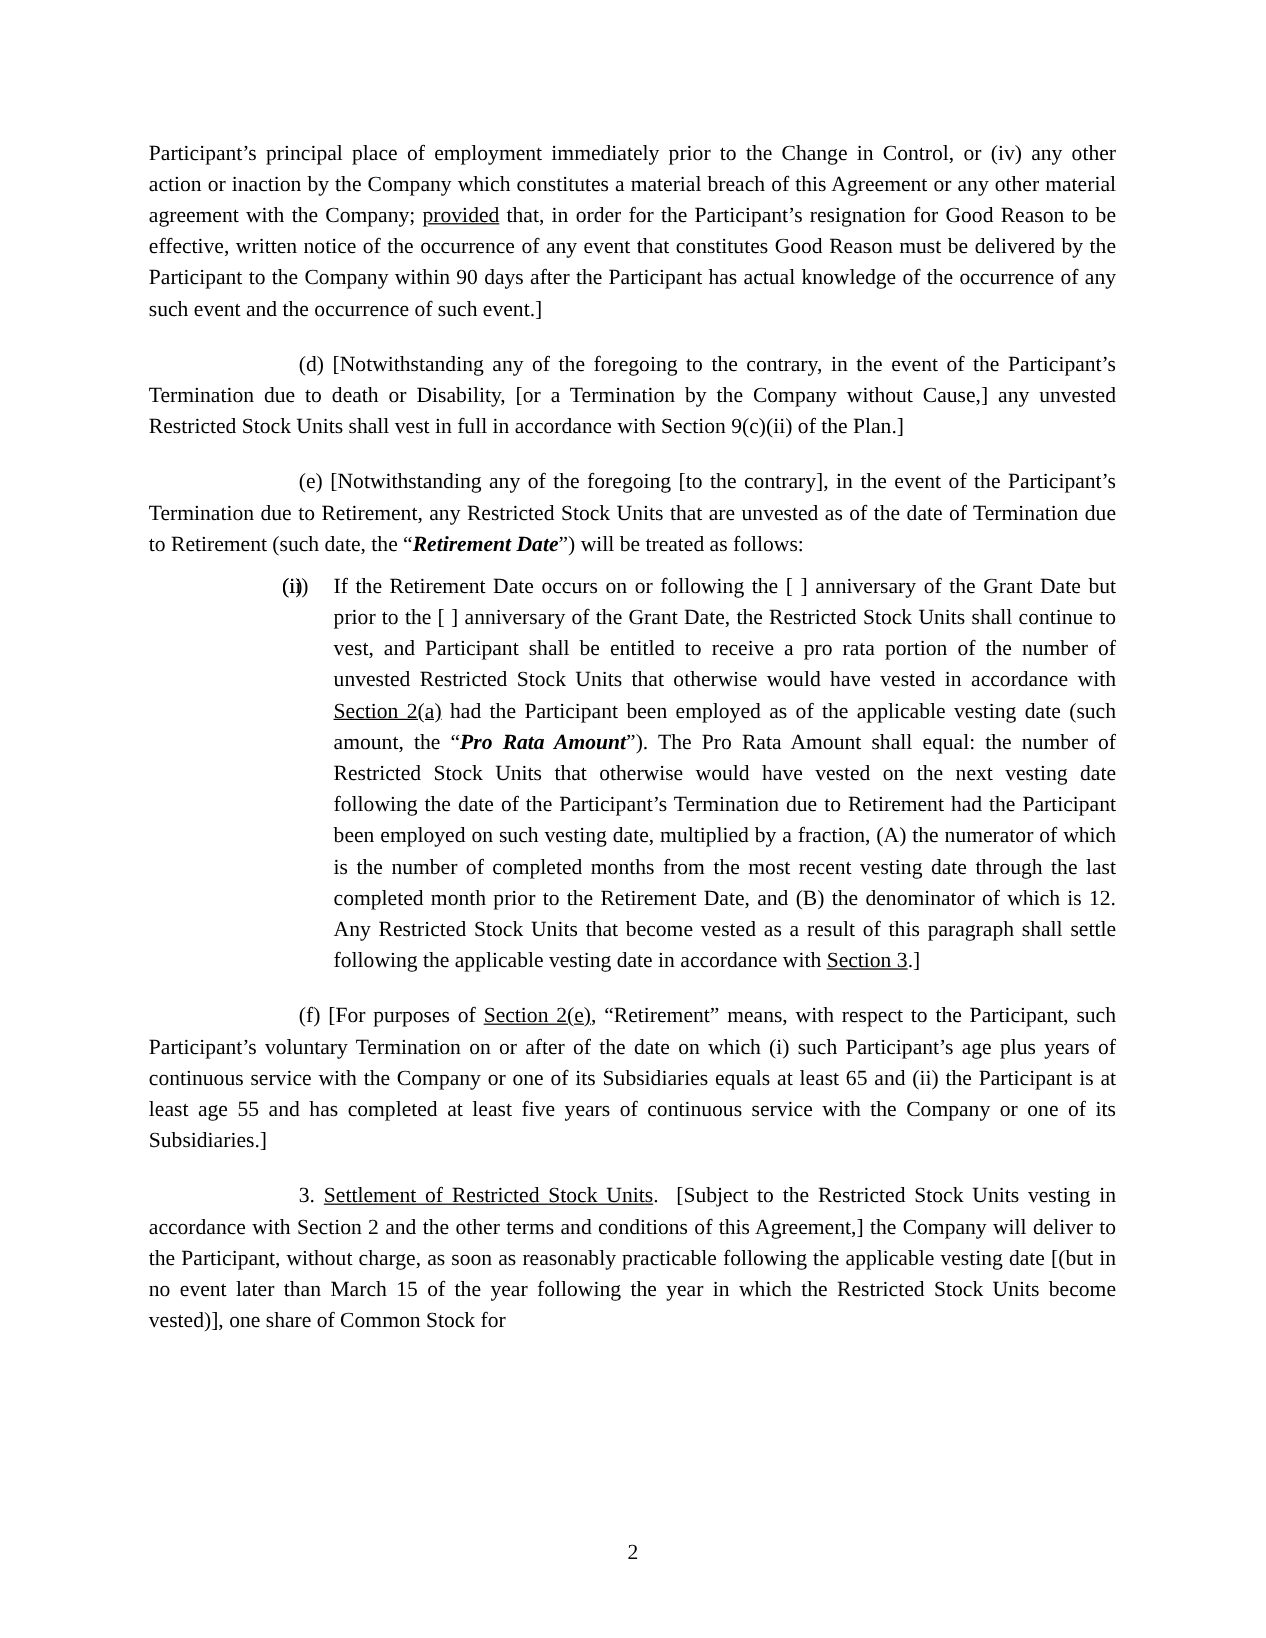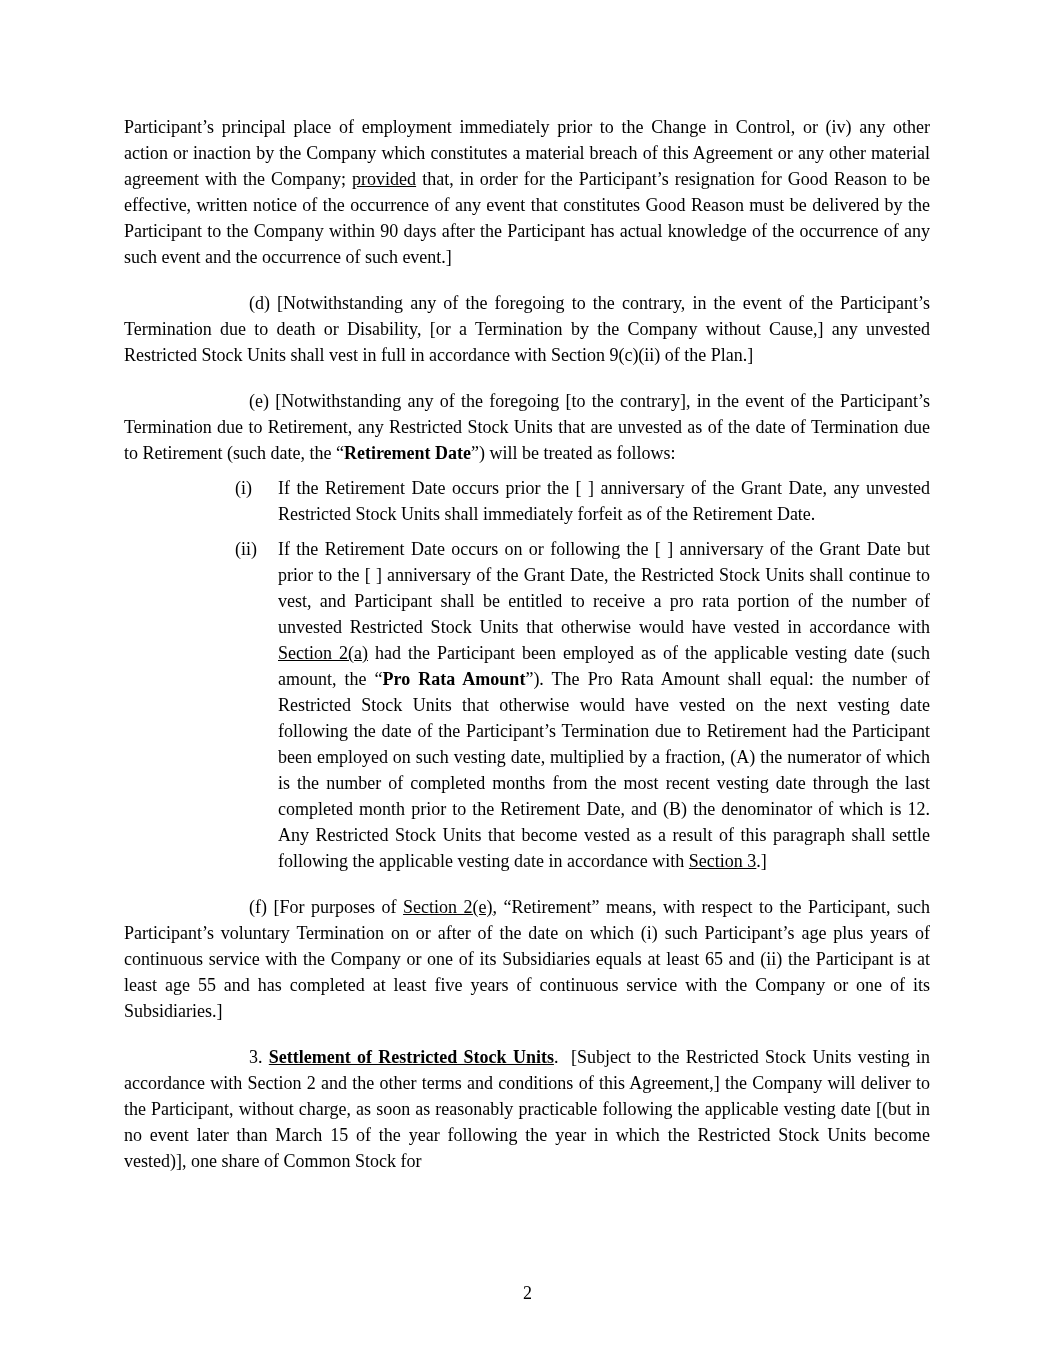--- a/index.html
+++ b/index.html
@@ -33,39 +33,39 @@
     font-size: 18px;
     line-height: 26px;
     text-align: justify;
     text-justify: inter-word;
     margin: 0 0 9px 154px;
   }
   .list-marker { position: absolute; left: -43px; top: 0; }
   .seg-n { }
   .seg-u { text-decoration: underline; }
   .seg-i { }
-  .seg-bi { font-weight: 700; }
-  .seg-bu { font-weight: 700; text-decoration: underline; }
+  .seg-bi { font-weight: 700; font-style: italic; }
+  .seg-bu { font-weight: 400; text-decoration: underline; }
   .page-number {
     position: absolute;
     left: 0;
     top: 1280px;
     width: 1055px;
     text-align: center;
     font-size: 18px;
     line-height: 26px;
   }
 </style>
 </head>
 <body>
 
 <div class="page">
   <div class="doc-body">
       <div class="para"><span class="seg-n">Participant’s principal place of employment immediately prior to the Change in Control, or (iv) any other action or inaction by the Company which constitutes a material breach of this Agreement or any other material agreement with the Company; </span><span class="seg-u">provided</span><span class="seg-n"> that, in order for the Participant’s resignation for Good Reason to be effective, written notice of the occurrence of any event that constitutes Good Reason must be delivered by the Participant to the Company within 90 days after the Participant has actual knowledge of the occurrence of any such event and the occurrence of such event.]</span></div>
       <div class="para first-indent"><span class="seg-n">(d) [Notwithstanding any of the foregoing to the contrary, in the event of the Participant’s Termination due to death or Disability, [or a Termination by the Company without Cause,] any unvested Restricted Stock Units shall vest in full in accordance with Section 9(c)(ii) of the Plan.]</span></div>
       <div class="para first-indent"><span class="seg-n">(e) [Notwithstanding any of the foregoing [to the contrary], in the event of the Participant’s Termination due to Retirement, any Restricted Stock Units that are unvested as of the date of Termination due to Retirement (such date, the “</span><span class="seg-bi">Retirement Date</span><span class="seg-n">”) will be treated as follows:</span></div>
-      <div class="list-item"><span class="list-marker">(i)</span><span class="seg-n">If the Retirement Date occurs prior the [ ] anniversary of the Grant Date, any unvested Restricted Stock Units shall immediately forfeit as of the Retirement Date.</span></div>
+      <div class="list-item"><span class="list-marker">(i)</span></div>
       <div class="list-item"><span class="list-marker">(ii)</span><span class="seg-n">If the Retirement Date occurs on or following the [ ] anniversary of the Grant Date but prior to the [ ] anniversary of the Grant Date, the Restricted Stock Units shall continue to vest, and Participant shall be entitled to receive a pro rata portion of the number of unvested Restricted Stock Units that otherwise would have vested in accordance with </span><span class="seg-u">Section 2(a)</span><span class="seg-n"> had the Participant been employed as of the applicable vesting date (such amount, the “</span><span class="seg-bi">Pro Rata Amount</span><span class="seg-n">”). The Pro Rata Amount shall equal: the number of Restricted Stock Units that otherwise would have vested on the next vesting date following the date of the Participant’s Termination due to Retirement had the Participant been employed on such vesting date, </span><span class="seg-i">multiplied by</span><span class="seg-n"> a fraction, (A) the numerator of which is the number of completed months from the most recent vesting date through the last completed month prior to the Retirement Date, and (B) the denominator of which is 12. Any Restricted Stock Units that become vested as a result of this paragraph shall settle following the applicable vesting date in accordance with </span><span class="seg-u">Section 3</span><span class="seg-n">.]</span></div>
       <div class="para first-indent"><span class="seg-n">(f) [For purposes of </span><span class="seg-u">Section 2(e)</span><span class="seg-n">, “Retirement” means, with respect to the Participant, such Participant’s voluntary Termination on or after of the date on which (i) such Participant’s age plus years of continuous service with the Company or one of its Subsidiaries equals at least 65 and (ii) the Participant is at least age 55 and has completed at least five years of continuous service with the Company or one of its Subsidiaries.]</span></div>
       <div class="para first-indent"><span class="seg-n">3. </span><span class="seg-bu">Settlement of Restricted Stock Units</span><span class="seg-n">.&nbsp; [Subject to the Restricted Stock Units vesting in accordance with Section 2 and the other terms and conditions of this Agreement,] the Company will deliver to the Participant, without charge, as soon as reasonably practicable following the applicable vesting date [(but in no event later than March 15 of the year following the year in which the Restricted Stock Units become vested)], one share of Common Stock for</span></div>
     </div>
   <div class="page-number">2</div>
 </div>
 
 </body></html>

